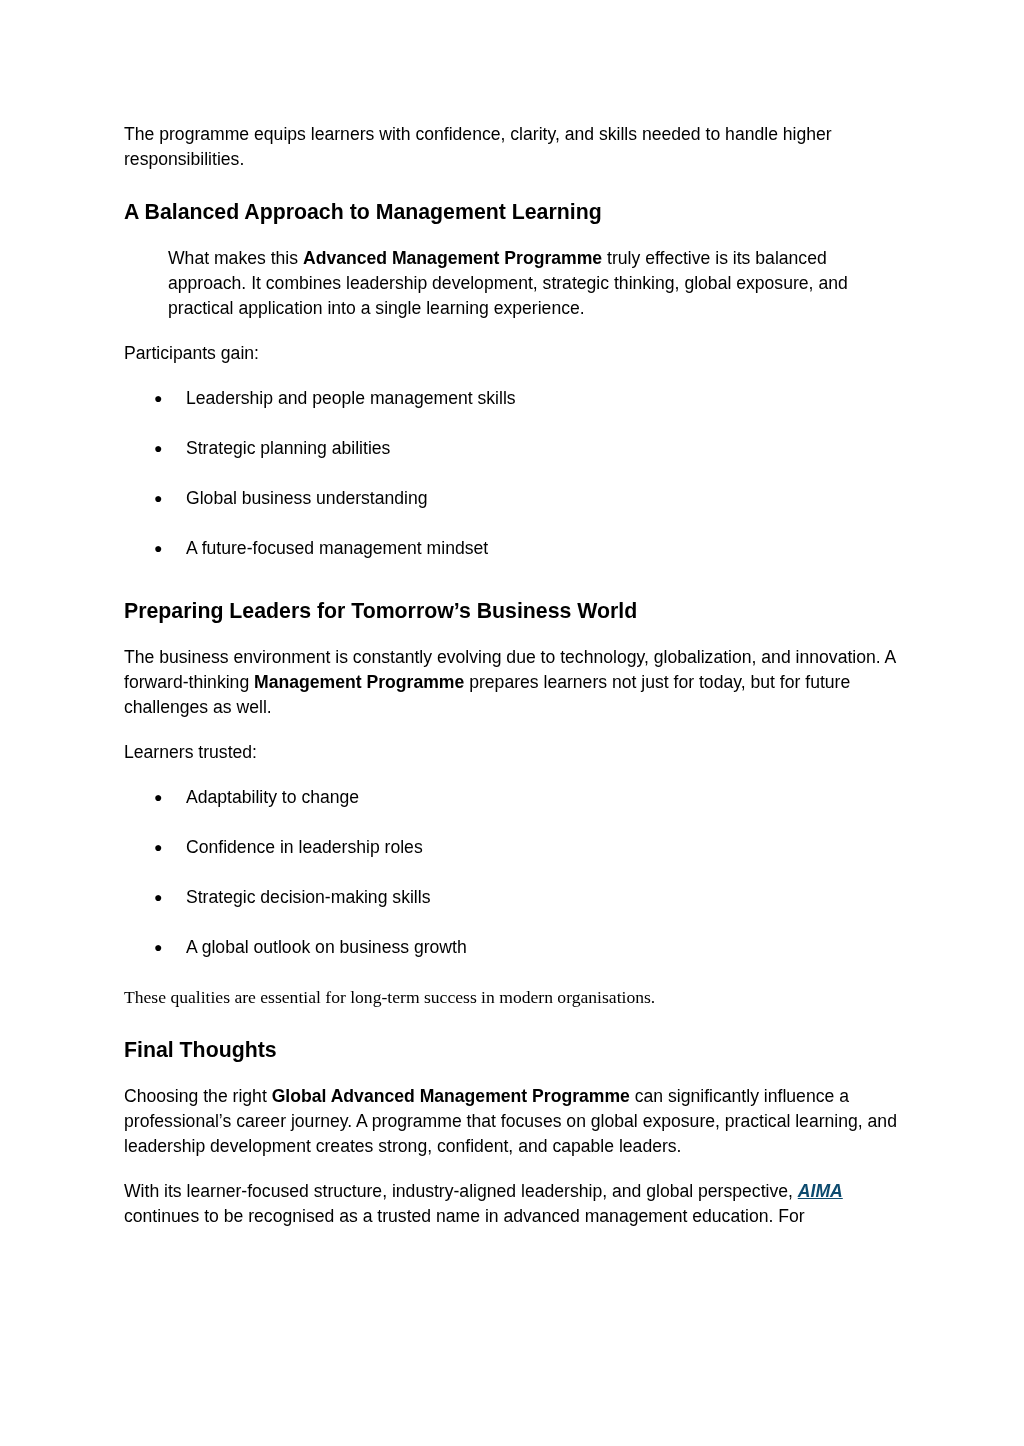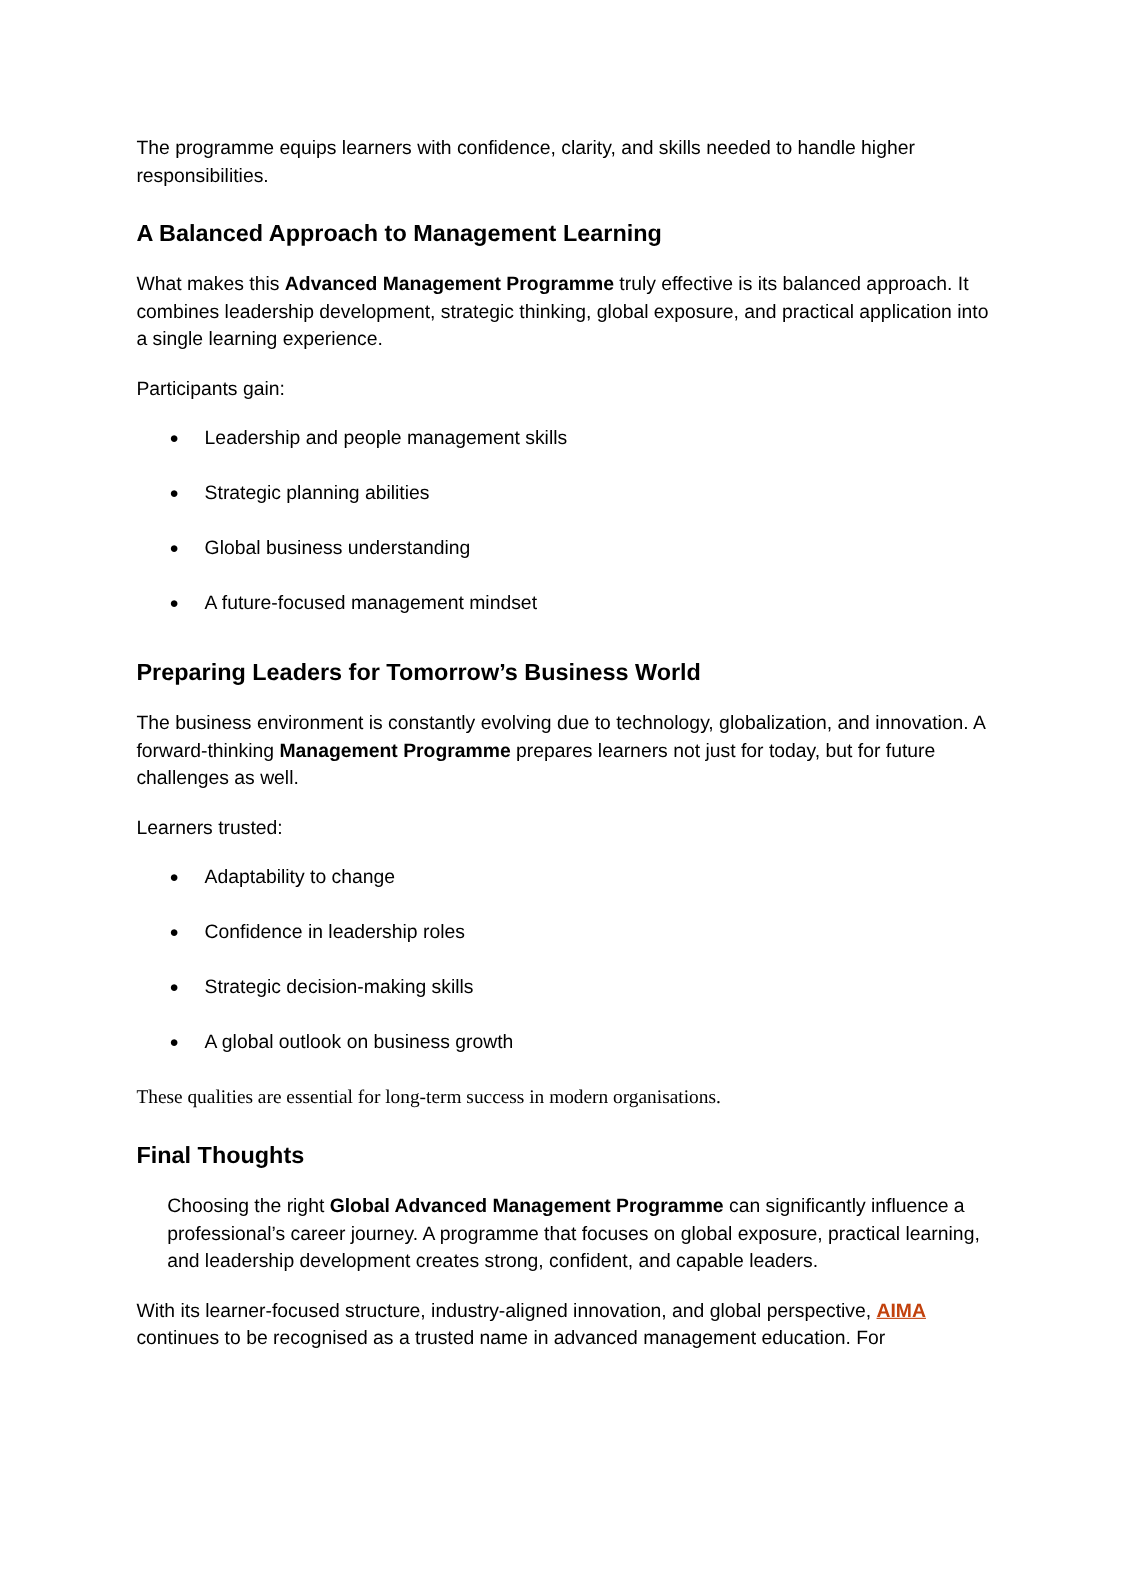--- a/index.html
+++ b/index.html
@@ -8,35 +8,35 @@
       position: absolute; left: 124px; top: 122px; width: 780px;
       font-family: "Liberation Sans", sans-serif; color: #000000;
       font-size: 17.6px; line-height: 25px;
     }
     p { margin: 0; }
     h2 {
       margin: 0; font-family: "Liberation Sans", sans-serif;
       font-weight: bold; font-size: 21.3px; line-height: 28px;
     }
     .b { font-weight: bold; }
-    a.link { color: #c2410c; font-weight: bold; text-decoration: underline; }
+    a.link { color: #0c4a6e; font-weight: bold; text-decoration: underline; font-style: italic; }
     ul { list-style: none; margin: 0; padding: 0; }
     li { position: relative; padding-left: 62px; height: 25px; margin-bottom: 25px; }
     li .bullet { position: absolute; left: 30px; top: 0; font-size: 14px; }
   </style>
 </head>
 <body>
 
 <div class="page">
 
   <p>The programme equips learners with confidence, clarity, and skills needed to handle higher responsibilities.</p>
 
   <h2 style="margin-top:26px;">A Balanced Approach to Management Learning</h2>
 
-  <p style="margin-top:20px;"><span>What makes this </span><span class="b">Advanced Management Programme</span><span> truly effective is its balanced approach. It combines leadership development, strategic thinking, global exposure, and practical application into a single learning experience.</span></p>
+  <p style="margin-top:20px;margin-left:44px;"><span>What makes this </span><span class="b">Advanced Management Programme</span><span> truly effective is its balanced approach. It combines leadership development, strategic thinking, global exposure, and practical application into a single learning experience.</span></p>
 
   <p style="margin-top:20px;">Participants gain:</p>
 
   <ul style="margin-top:20px;">
     <li><span class="bullet">●</span><span>Leadership and people management skills</span></li>
     <li><span class="bullet">●</span><span>Strategic planning abilities</span></li>
     <li><span class="bullet">●</span><span>Global business understanding</span></li>
     <li><span class="bullet">●</span><span>A future-focused management mindset</span></li>
   </ul>
 
@@ -51,17 +51,17 @@
     <li><span class="bullet">●</span><span>Adaptability to change</span></li>
     <li><span class="bullet">●</span><span>Confidence in leadership roles</span></li>
     <li><span class="bullet">●</span><span>Strategic decision-making skills</span></li>
     <li><span class="bullet">●</span><span>A global outlook on business growth</span></li>
   </ul>
 
   <p style="margin-top:20px;font-family:Liberation Serif, serif;">These qualities are essential for long-term success in modern organisations.</p>
 
   <h2 style="margin-top:26px;">Final Thoughts</h2>
 
-  <p style="margin-top:20px;margin-left:28px;"><span>Choosing the right </span><span class="b">Global Advanced Management Programme</span><span> can significantly influence a professional’s career journey. A programme that focuses on global exposure, practical learning, and leadership development creates strong, confident, and capable leaders.</span></p>
+  <p style="margin-top:20px;"><span>Choosing the right </span><span class="b">Global Advanced Management Programme</span><span> can significantly influence a professional’s career journey. A programme that focuses on global exposure, practical learning, and leadership development creates strong, confident, and capable leaders.</span></p>
 
-  <p style="margin-top:20px;"><span>With its learner-focused structure, industry-aligned innovation, and global perspective, </span><a class="link" href="#">AIMA</a><span> continues to be recognised as a trusted name in advanced management education. For</span></p>
+  <p style="margin-top:20px;"><span>With its learner-focused structure, industry-aligned leadership, and global perspective, </span><a class="link" href="#">AIMA</a><span> continues to be recognised as a trusted name in advanced management education. For</span></p>
 
 </div>
 
 </body></html>

